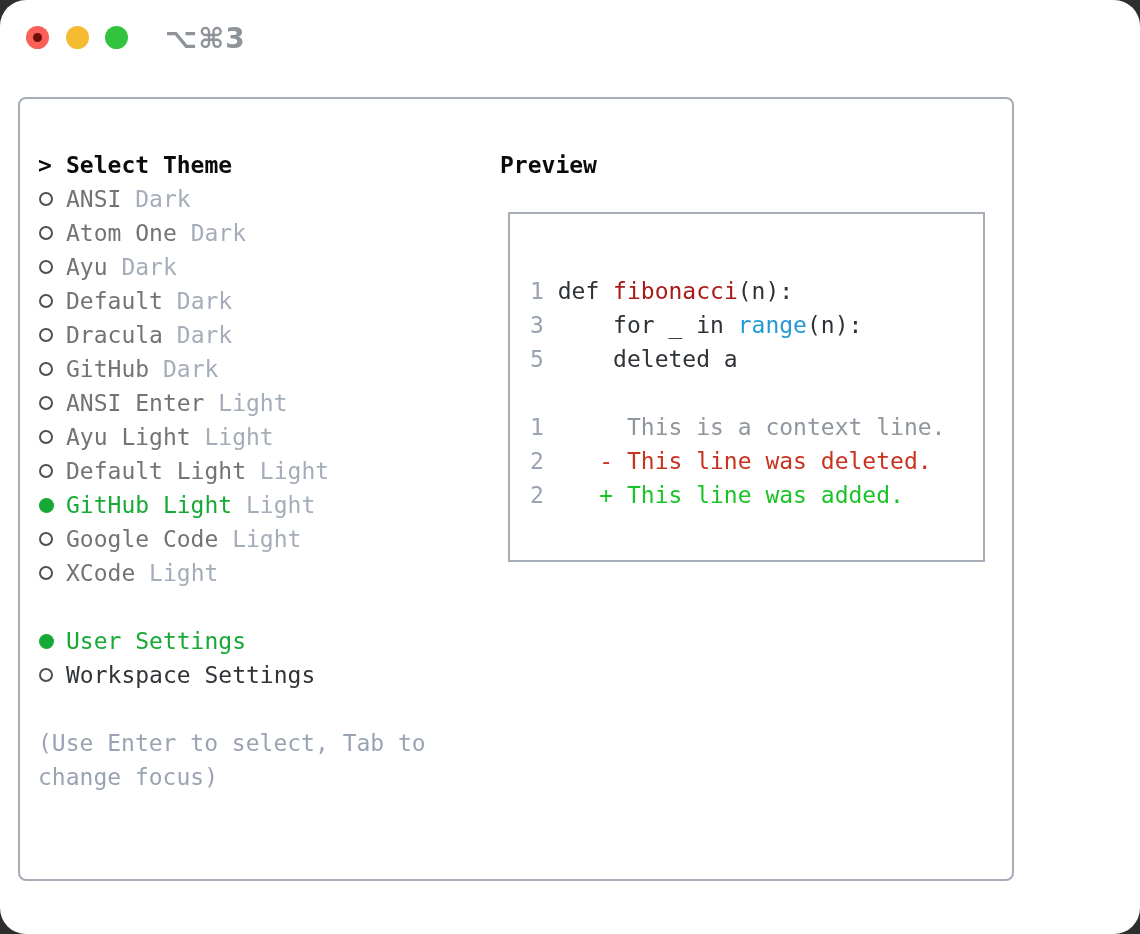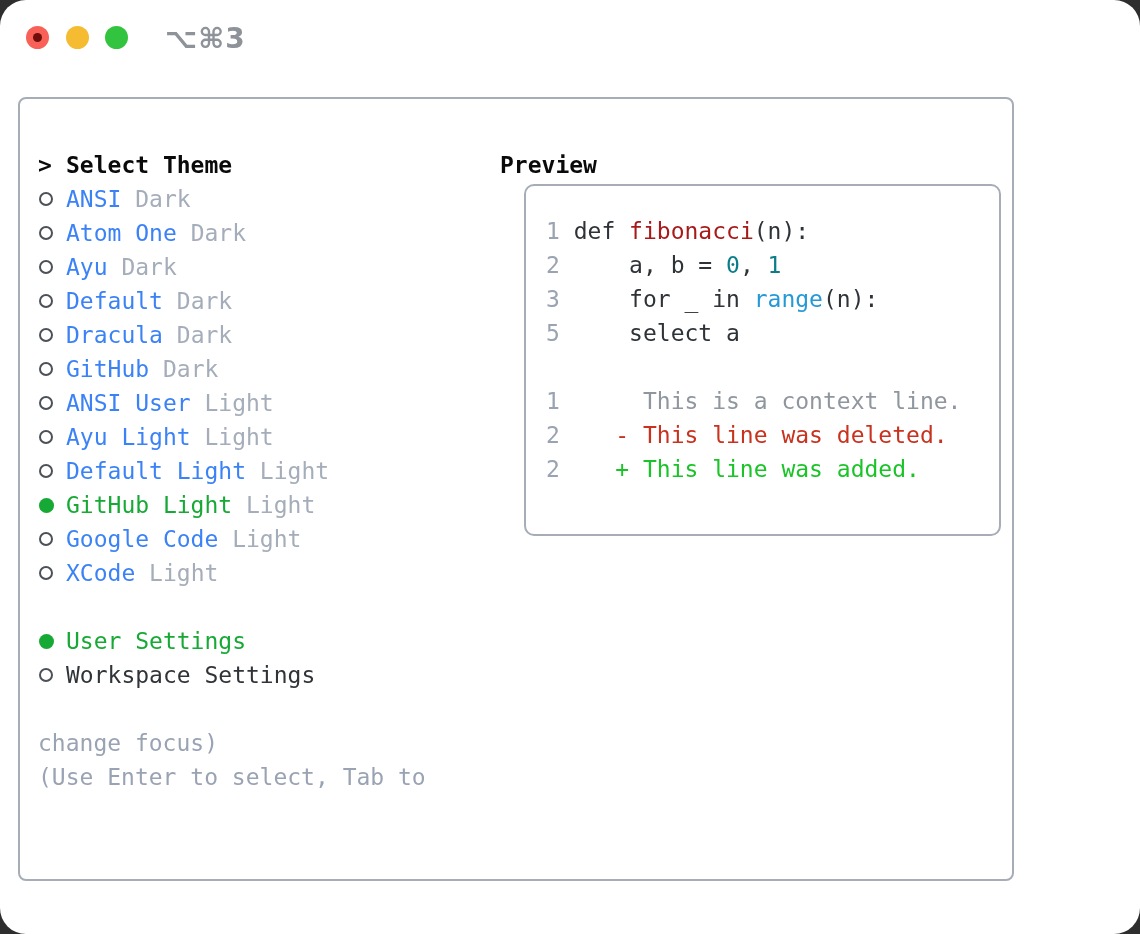--- a/index.html
+++ b/index.html
@@ -45,33 +45,33 @@
   .icon-slot{
     width:28px;flex:none;display:flex;align-items:center;
     color:#0a0a0a;font-weight:bold;
   }
   .radio{
     box-sizing:border-box;width:14px;height:14px;border-radius:50%;
     border:2px solid #4c5158;margin-left:1px;
   }
   .radio.selected{width:15px;height:15px;border:none;background:#17a935;}
   .header-label{font-weight:bold;color:#0a0a0a;}
-  .theme-name{color:#3b82f6;}
+  .theme-name{color:#737373;}
   .theme-row.selected .theme-name{color:#17a935;}
   .theme-tag{color:#a4adb9;margin-left:1ch;}
   .apply-label{color:#0a0a0a;}
   .apply-name{color:#303438;}
   .apply-row.selected .apply-name{color:#17a935;}
   .hint .row{color:#9aa3b3;}
   
-  .preview-header-row{margin-bottom:2px;}
+  .preview-header-row{margin-bottom:30px;}
   .preview-box{
-    box-sizing:border-box;width:477px;margin-left:24px;
-    border:2px solid #a6adb7;border-radius:10px;
-    padding:28px 20px 48px 20px;background:#ffffff;
+    box-sizing:border-box;width:477px;margin-left:8px;
+    border:2px solid #a6adb7;border-radius:0;
+    padding:60px 20px 48px 20px;background:#ffffff;
   }
   .pline{
     height:34px;line-height:34px;font-size:23px;white-space:pre;
   }
   .lnum{color:#9aa3b2;}
   .tk-plain{color:#2e3338;}
   .tk-function{color:#a81a1a;}
   .tk-number{color:#0b7d8a;}
   .tk-builtin{color:#2499d6;}
   .tk-context{color:#8f969e;}
@@ -100,53 +100,52 @@
         <span class="header-label">Select Theme</span>
       </div>
 
       <div id="theme-list">
           <div class="row theme-row"><span class="icon-slot"><span class="radio"></span></span><span class="theme-name">ANSI</span><span class="theme-tag">Dark</span></div>
           <div class="row theme-row"><span class="icon-slot"><span class="radio"></span></span><span class="theme-name">Atom One</span><span class="theme-tag">Dark</span></div>
           <div class="row theme-row"><span class="icon-slot"><span class="radio"></span></span><span class="theme-name">Ayu</span><span class="theme-tag">Dark</span></div>
           <div class="row theme-row"><span class="icon-slot"><span class="radio"></span></span><span class="theme-name">Default</span><span class="theme-tag">Dark</span></div>
           <div class="row theme-row"><span class="icon-slot"><span class="radio"></span></span><span class="theme-name">Dracula</span><span class="theme-tag">Dark</span></div>
           <div class="row theme-row"><span class="icon-slot"><span class="radio"></span></span><span class="theme-name">GitHub</span><span class="theme-tag">Dark</span></div>
-          <div class="row theme-row"><span class="icon-slot"><span class="radio"></span></span><span class="theme-name">ANSI User</span><span class="theme-tag">Light</span></div>
+          <div class="row theme-row"><span class="icon-slot"><span class="radio"></span></span><span class="theme-name">ANSI Enter</span><span class="theme-tag">Light</span></div>
           <div class="row theme-row"><span class="icon-slot"><span class="radio"></span></span><span class="theme-name">Ayu Light</span><span class="theme-tag">Light</span></div>
           <div class="row theme-row"><span class="icon-slot"><span class="radio"></span></span><span class="theme-name">Default Light</span><span class="theme-tag">Light</span></div>
           <div class="row theme-row selected"><span class="icon-slot"><span class="radio selected"></span></span><span class="theme-name">GitHub Light</span><span class="theme-tag">Light</span></div>
           <div class="row theme-row"><span class="icon-slot"><span class="radio"></span></span><span class="theme-name">Google Code</span><span class="theme-tag">Light</span></div>
           <div class="row theme-row"><span class="icon-slot"><span class="radio"></span></span><span class="theme-name">XCode</span><span class="theme-tag">Light</span></div>
         </div>
 
       <div class="spacer"></div>
 
 
       <div id="apply-list">
           <div class="row apply-row selected"><span class="icon-slot"><span class="radio selected"></span></span><span class="apply-name">User Settings</span></div>
           <div class="row apply-row"><span class="icon-slot"><span class="radio"></span></span><span class="apply-name">Workspace Settings</span></div>
         </div>
 
       <div class="spacer"></div>
 
       <div class="hint">
+        <div class="row">(Use Enter to select, Tab to</div>
         <div class="row">change focus)</div>
-        <div class="row">(Use Enter to select, Tab to</div>
       </div>
     </div>
 
     <div class="right-col">
       <div class="row preview-header-row">
         <span class="header-label">Preview</span>
       </div>
       <div class="preview-box" id="preview-box">
           <div class="pline"><span class="lnum">1</span><span class="tk-plain"> def </span><span class="tk-function">fibonacci</span><span class="tk-plain">(n):</span></div>
-          <div class="pline"><span class="lnum">2</span><span class="tk-plain">     a, b = </span><span class="tk-number">0</span><span class="tk-plain">, </span><span class="tk-number">1</span></div>
           <div class="pline"><span class="lnum">3</span><span class="tk-plain">     for _ in </span><span class="tk-builtin">range</span><span class="tk-plain">(n):</span></div>
-          <div class="pline"><span class="lnum">5</span><span class="tk-plain">     select a</span></div>
+          <div class="pline"><span class="lnum">5</span><span class="tk-plain">     deleted a</span></div>
           <div class="pline"><span class="lnum"></span></div>
           <div class="pline"><span class="lnum">1</span><span class="tk-context">      This is a context line.</span></div>
           <div class="pline"><span class="lnum">2</span><span class="tk-removed">    - This line was deleted.</span></div>
           <div class="pline"><span class="lnum">2</span><span class="tk-added">    + This line was added.</span></div>
         </div>
     </div>
 
   </div>
 </div>
 

